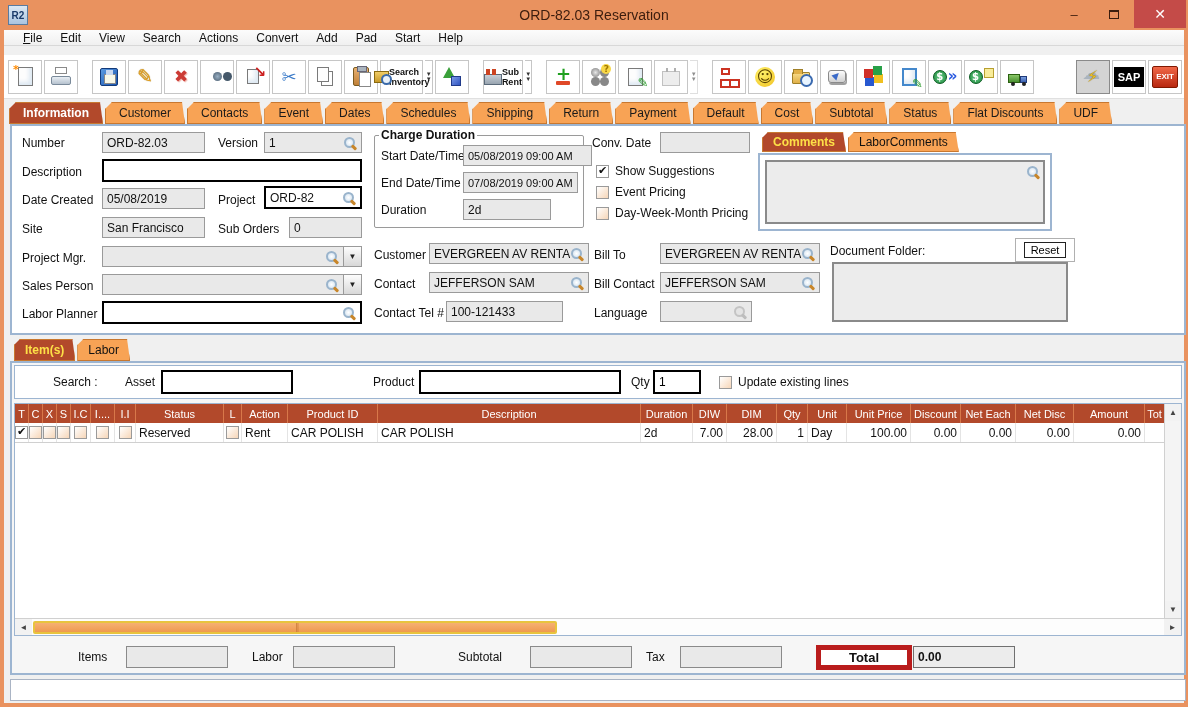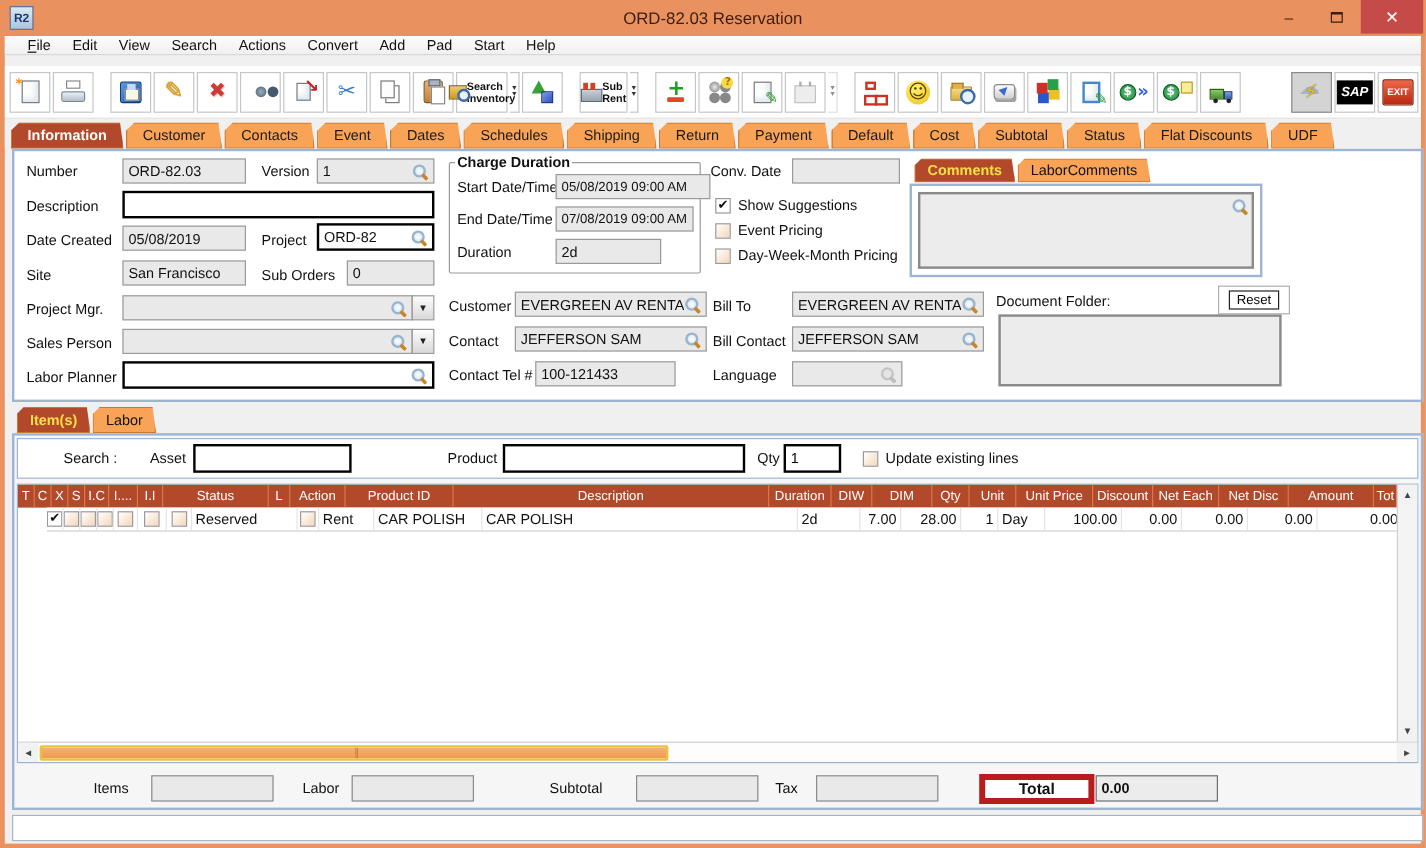--- a/index.html
+++ b/index.html
@@ -74,21 +74,21 @@
   .ic-note2 .ic-page { border:2px solid #4488cc; width:15px; height:18px; }
   .ic-note2 .pen { position:absolute; right:-1px; bottom:0; color:#2a9a2a; font-size:13px; }
   .dollar { width:14px; height:14px; border-radius:50%; background:radial-gradient(#6ac888,#1a8a3a); border:1px solid #0a5a20; color:#fff; font-size:10px; font-weight:bold; display:flex; align-items:center; justify-content:center; }
   .ic-dfast .fast { color:#2a5ae0; font-weight:bold; font-size:15px; margin-left:1px; }
   .ic-dnote .noteq { width:10px; height:10px; background:#f8ec9a; border:1px solid #b8a030; margin-left:1px; margin-top:-8px; }
   .ic-truck .cargo { width:12px; height:9px; background:linear-gradient(#8ac868,#4a9030); border:1px solid #2a6010; margin-top:4px; }
   .ic-truck .cab { width:7px; height:7px; background:linear-gradient(#7aa0e0,#3a60b0); border:1px solid #203a7a; margin-top:6px; position:relative; }
   .ic-truck .cab::after { content:''; position:absolute; bottom:-4px; left:-10px; width:4px; height:4px; border-radius:50%; background:#222; box-shadow:11px 0 0 #222; }
   .ic-flash .cloud { position:absolute; color:#aab4be; font-size:18px; top:0; left:2px; }
   .ic-flash .bolt { position:absolute; color:#f0c020; font-size:16px; text-shadow:0 0 1px #5a4a00; top:5px; left:7px; }
-  .ic-sap { background:#000; color:#fff; width:30px; height:20px; font-size:11px; font-weight:bold; font-style:italic; display:flex; align-items:center; justify-content:center; }
+  .ic-sap { background:#000; color:#fff; width:30px; height:20px; font-size:11px; font-weight:bold; display:flex; align-items:center; justify-content:center; }
   .ic-exit { background:linear-gradient(#f06848,#b82810); border:1px solid #801800; color:#fff; width:26px; height:22px; font-size:8px; font-weight:bold; display:flex; align-items:center; justify-content:center; border-radius:2px; }
 
   
   .tabstrip { position:absolute; left:0; right:0; top:70px; height:24px; padding-left:5px; display:flex; align-items:flex-end; background:#f0f0f0; }
   .tab { height:22px; padding:0 13px; background:#f8a355; color:#1a1a1a; display:flex; align-items:center; margin-right:2px; clip-path:polygon(7px 0, calc(100% - 3px) 0, 100% 100%, 0 100%, 0 7px); font-size:12px; border:1px solid #c87830; }
   .tab.sel { background:#b2492b; color:#fff; font-weight:bold; }
 
   
   .panel { position:absolute; background:#fff; border:2px solid #9db5d1; }
   .info-panel { left:6px; top:94px; width:1176px; height:211px; }
@@ -121,21 +121,21 @@
   .reset-outer { position:absolute; left:1003px; top:112px; width:60px; height:24px; border:1px solid #b0b0b0; display:flex; align-items:center; justify-content:center; background:#fff; }
   .reset-btn { border:1px solid #222; background:#fff; font-size:11px; padding:1px 6px; font-family:"Liberation Sans",sans-serif; }
 
   
   .subtabs { position:absolute; left:10px; top:309px; display:flex; }
   .items-panel { left:6px; top:331px; width:1176px; height:314px; background:#f6f6f6; }
   .search-box { position:absolute; left:2px; top:2px; width:1168px; height:34px; border:1px solid #9db5d1; background:#fff; }
   .grid-box { position:absolute; left:2px; top:40px; width:1168px; height:233px; border:1px solid #9db5d1; background:#fff; }
   .grid-header { position:absolute; left:0; top:0; right:17px; height:19px; display:flex; background:#b2492b; overflow:hidden; }
   .gh { color:#fff; font-size:11px; display:flex; align-items:center; justify-content:center; border-right:1px solid #d8784a; height:100%; flex:none; overflow:hidden; white-space:nowrap; }
-  .grid-row { position:absolute; left:0; top:19px; right:17px; height:20px; display:flex; background:#fff; border-bottom:1px solid #d0d0d0; overflow:hidden;margin-left:24px; }
+  .grid-row { position:absolute; left:0; top:19px; right:17px; height:20px; display:flex; background:#fff; border-bottom:1px solid #d0d0d0; overflow:hidden; }
   .gc { font-size:12px; display:flex; align-items:center; padding:0 3px; border-right:1px solid #e4e4e4; height:100%; flex:none; overflow:hidden; white-space:nowrap; }
   .gc.num { justify-content:flex-end; }
   .gc.ctr { justify-content:center; padding:0; }
   .w0{width:14px}.w1{width:14px}.w2{width:14px}.w3{width:14px}.w4{width:20px}.w5{width:24px}.w6{width:21px}
   .w7{width:88px}.w8{width:18px}.w9{width:46px}.w10{width:90px}.w11{width:263px}.w12{width:52px}.w13{width:34px}
   .w14{width:50px}.w15{width:31px}.w16{width:39px}.w17{width:64px}.w18{width:50px}.w19{width:55px}.w20{width:58px}
   .w21{width:71px}.w22{width:20px}
   .vscroll { position:absolute; right:0; top:0; width:17px; bottom:17px; background:#f4f4f4; border-left:1px solid #d0d0d0; }
   .hscroll { position:absolute; left:0; right:0; bottom:0; height:17px; background:#fdfdfd; border-top:1px solid #d0d0d0; display:flex; align-items:center; }
   .sc-arrow { width:17px; height:16px; display:flex; align-items:center; justify-content:center; font-size:8px; color:#444; background:#f2f2f2; flex:none; }

